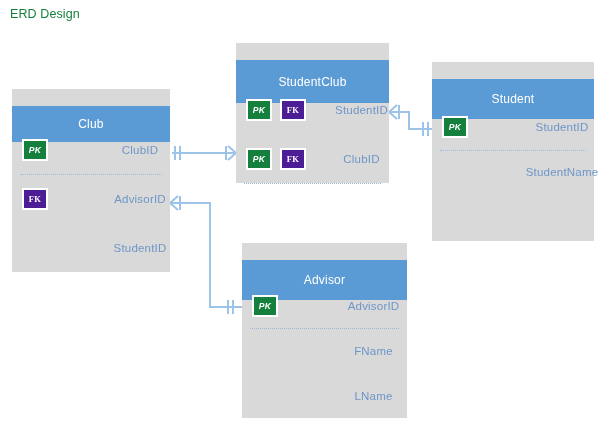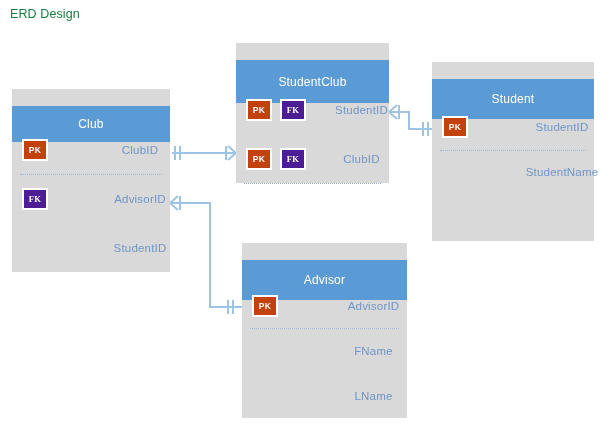--- a/index.html
+++ b/index.html
@@ -105,21 +105,21 @@
     display: flex;
     align-items: center;
     justify-content: center;
     font-size: 8.5px;
     font-weight: bold;
     color: #ffffff;
     letter-spacing: .3px;
     border: 2px solid #ffffff;
     box-sizing: border-box;
   }
-  .key-badge.pk { background: #c2410c; }
+  .key-badge.pk { background: #15803d; font-style: italic; }
   .key-badge.fk { background: #4c1d95; font-family: Liberation Serif, serif; }
 
   .divider {
     position: absolute;
     left: 8px;
     right: 8px;
     height: 0;
     border-top: 1px dotted #9db8d8;
   }
 </style>

